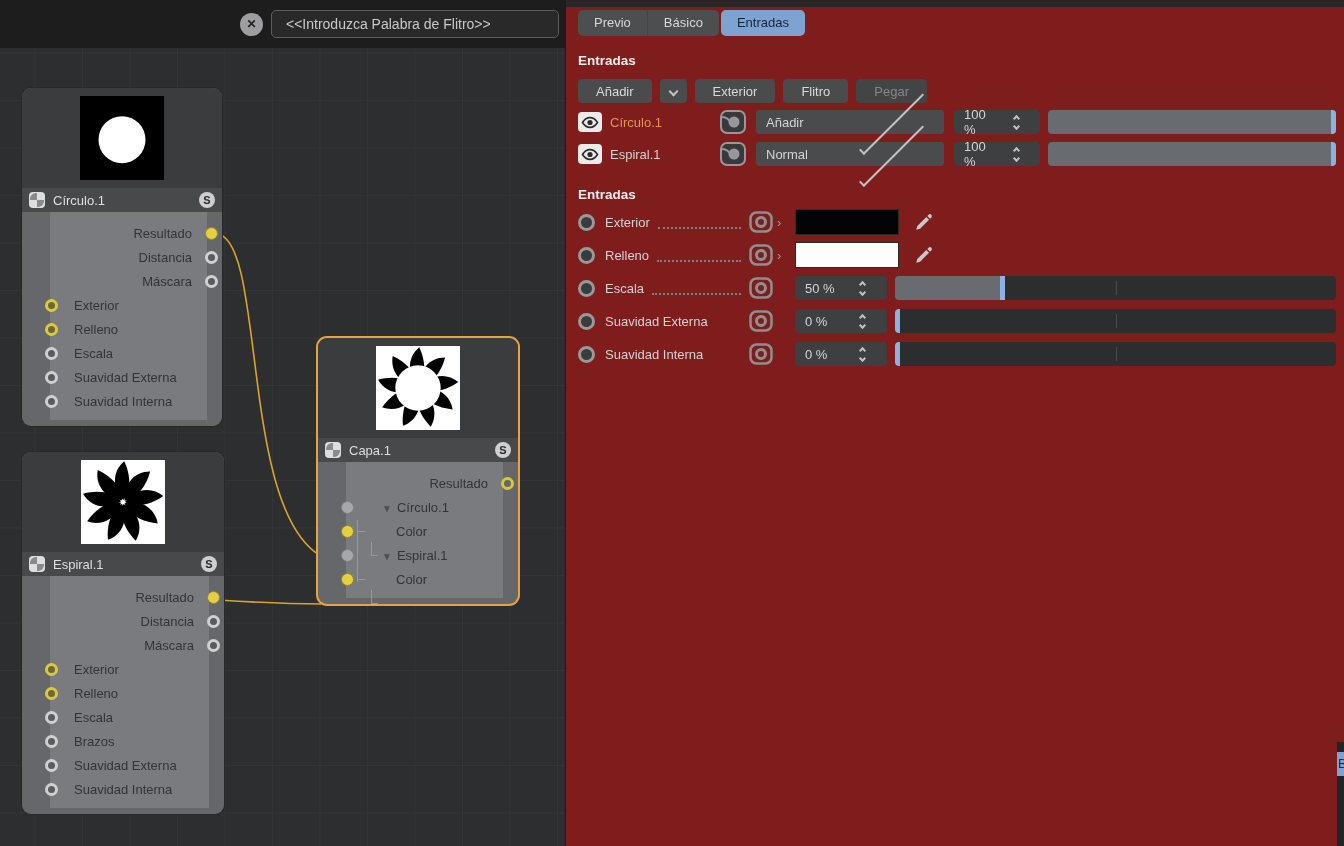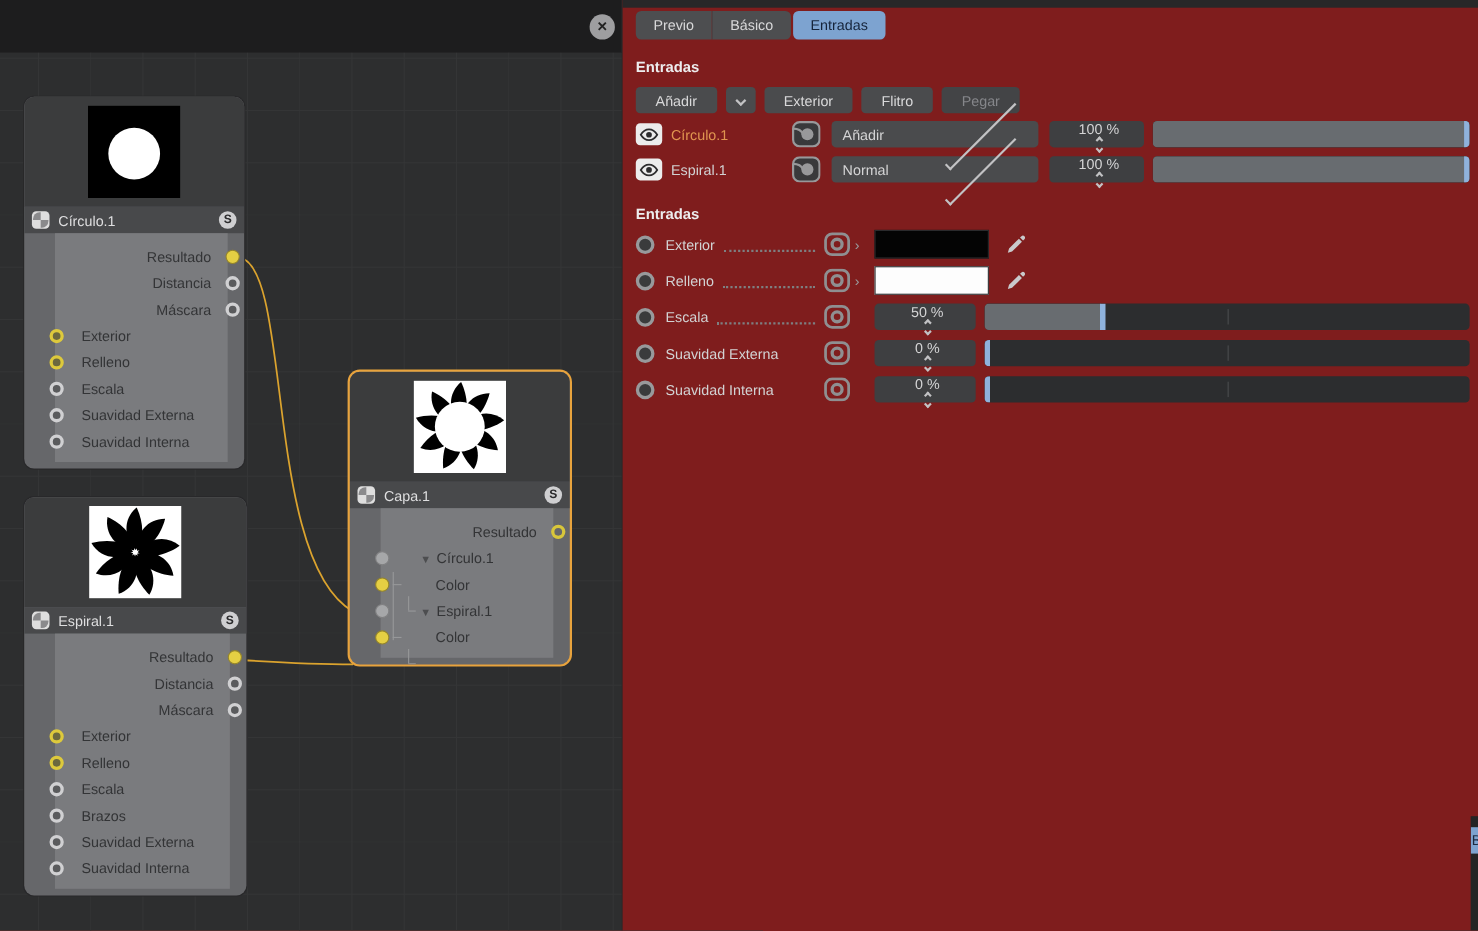--- a/index.html
+++ b/index.html
@@ -70,21 +70,21 @@
   .chev.up { transform:rotate(135deg); }
 
   .layer-row { display:flex; align-items:center; gap:8px; padding:0 8px 0 12px; height:26px; margin-top:6px; }
   .layer-row:first-of-type { margin-top:12px; }
   .eye-btn { width:24px; height:20px; background:#ececec; border-radius:4px; border:none; display:flex; align-items:center; justify-content:center; flex:none; cursor:pointer; }
   .lname { width:102px; flex:none; }
   .lname.orange { color:#e09550; }
   .porticon { flex:none; }
   .dd { width:188px; height:24px; background:#4a4b4d; border-radius:4px; display:flex; align-items:center; padding:0 10px; color:#d4d4d5; margin-left:2px; }
   .dd span { flex:1; }
-  .spin { width:86px; height:24px; background:#3e3f41; border-radius:4px; display:flex; align-items:center; padding:0 6px 0 10px; color:#d4d4d5; margin-left:2px;flex-direction:column; }
+  .spin { width:86px; height:24px; background:#3e3f41; border-radius:4px; display:flex; align-items:center; padding:0 6px 0 10px; color:#d4d4d5; margin-left:2px; }
   .spin span { flex:1; }
   .chevs { display:flex; flex-direction:column; gap:3px; align-items:center; }
   .chevs .chev { width:5px; height:5px; }
   .slider { position:relative; flex:1; height:24px; background:#2c2d2f; border-radius:4px; overflow:hidden; }
   .s-tick { position:absolute; left:50%; top:5px; bottom:5px; width:1px; background:#4a4c4e; }
   .s-fill { position:absolute; left:0; top:0; bottom:0; background:#686c70; }
   .s-handle { position:absolute; top:0; bottom:0; width:5px; background:#8fb2dc; }
 
   .param-row { display:flex; align-items:center; padding:0 8px 0 12px; height:26px; margin-top:7px; }
   .param-row:first-of-type { margin-top:12px; }
@@ -101,20 +101,21 @@
   .edge-tab { position:absolute; left:0; top:10px; height:24px; width:60px; background:#7da3d0; color:#1c2a40; line-height:24px; padding-left:1px; overflow:hidden; }
 </style>
 </head>
 <body>
 
 <div class="app">
 
   <div class="left">
     <div class="toolbar">
       <button class="clear-btn">✕</button>
+      <div class="filter-input">&lt;&lt;Introduzca Palabra de Flitro&gt;&gt;</div>
     </div>
 
     <div class="canvas">
       <svg class="wires">
         <path d="M218,186 C266,196 240,462 321,508" fill="none" stroke="#dba32e" stroke-width="1.6"></path>
         <path d="M219,552 C250,554 285,556 321,556" fill="none" stroke="#dba32e" stroke-width="1.6"></path>
       </svg>
 
       <div class="node" style="left:22px; top:40px;">
         <div class="node-prev">

